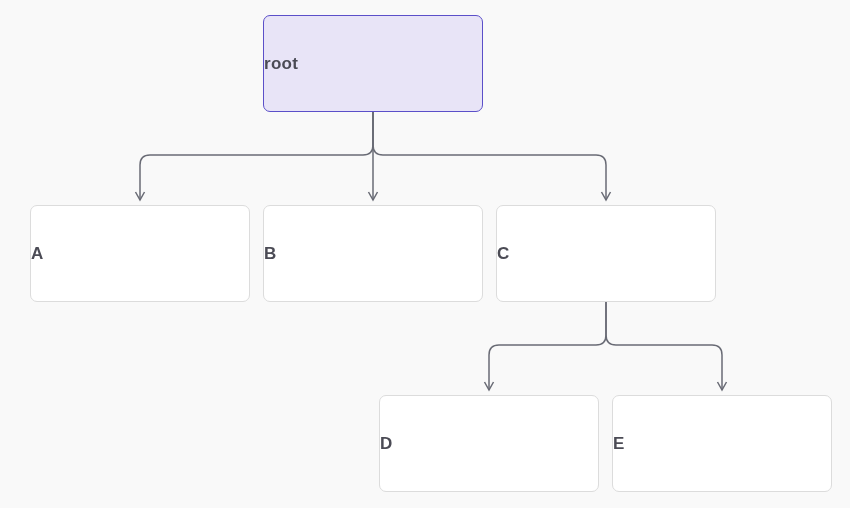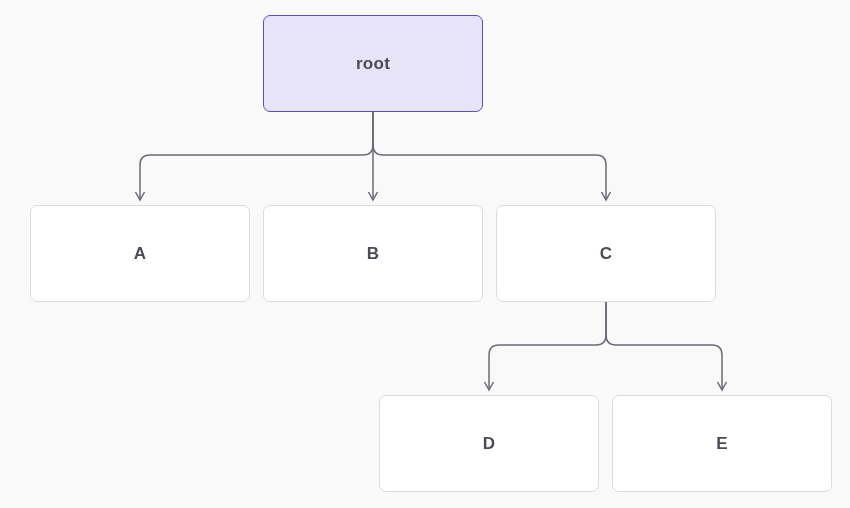--- a/index.html
+++ b/index.html
@@ -30,21 +30,20 @@
   .node {
     position: absolute;
     width: 220px;
     height: 97px;
     box-sizing: border-box;
     background: #ffffff;
     border: 1px solid #dcdcdc;
     border-radius: 7px;
     display: flex;
     align-items: center;
-    justify-content: center;
     font-size: 17px;
     font-weight: bold;
     color: #4b4b55;
     letter-spacing: 0.3px;
   }
   .node.root {
     background: #e8e4f7;
     border: 1.5px solid #5b4fc9;
   }
 </style>

